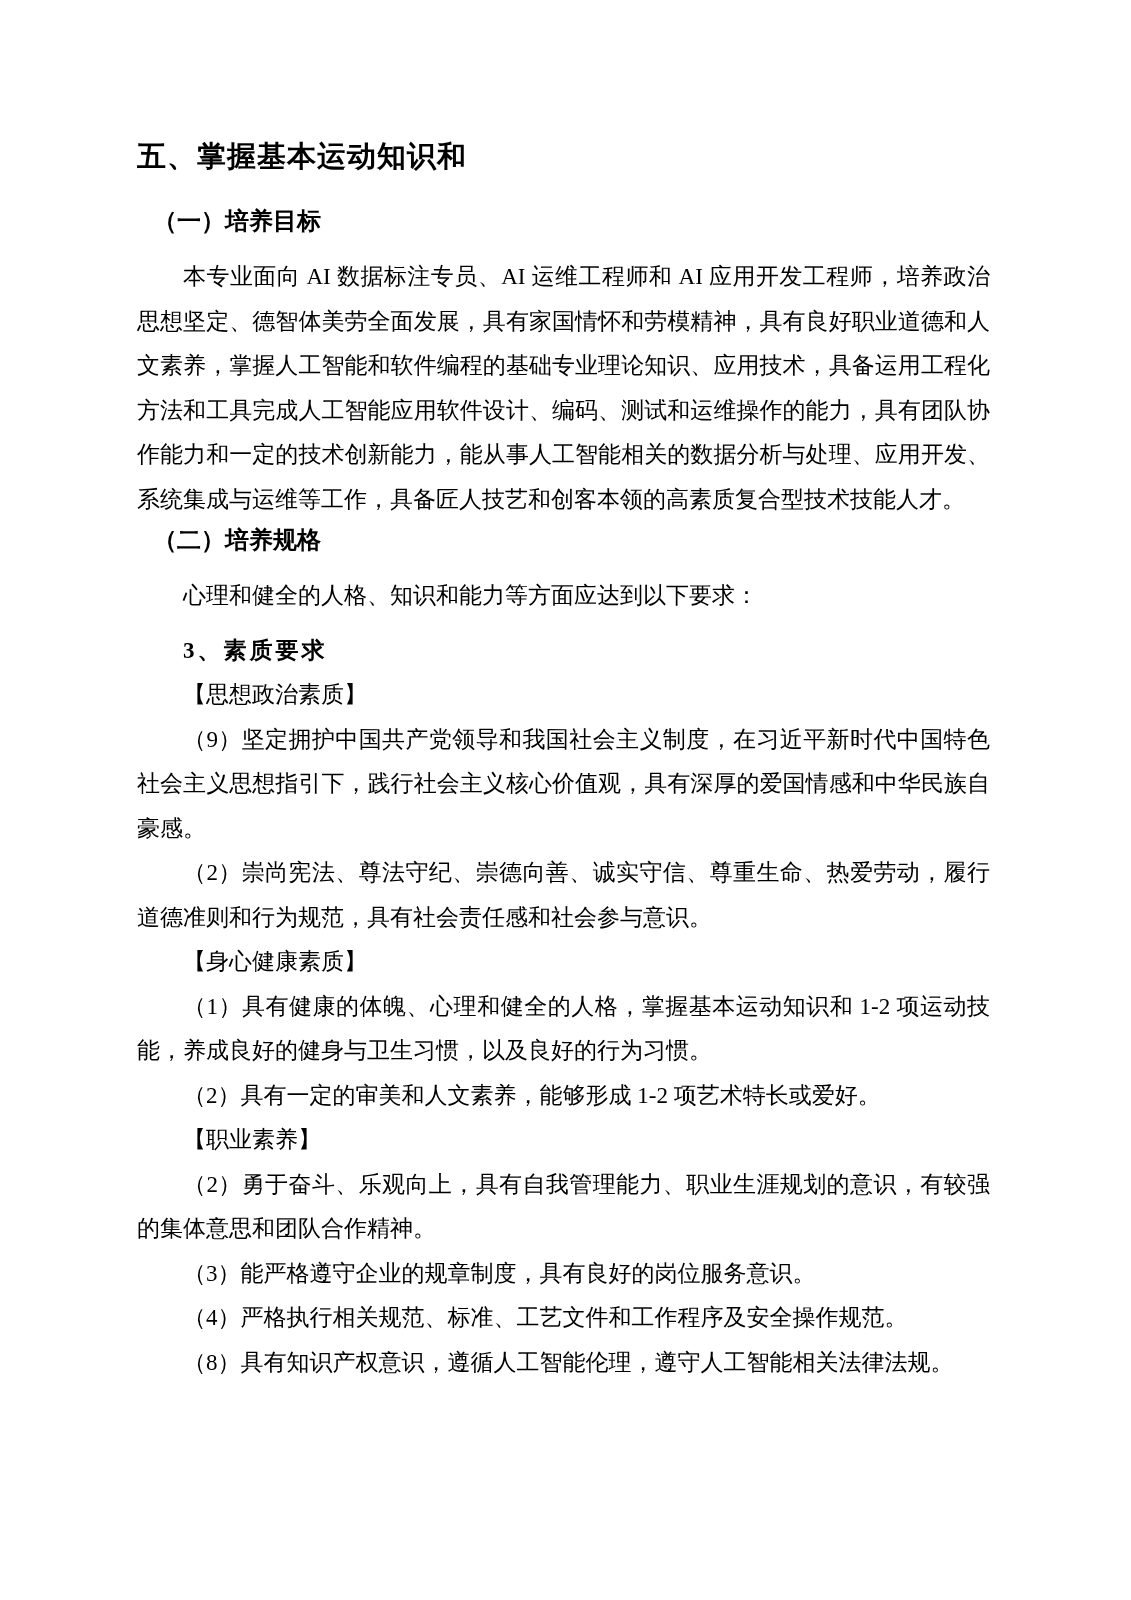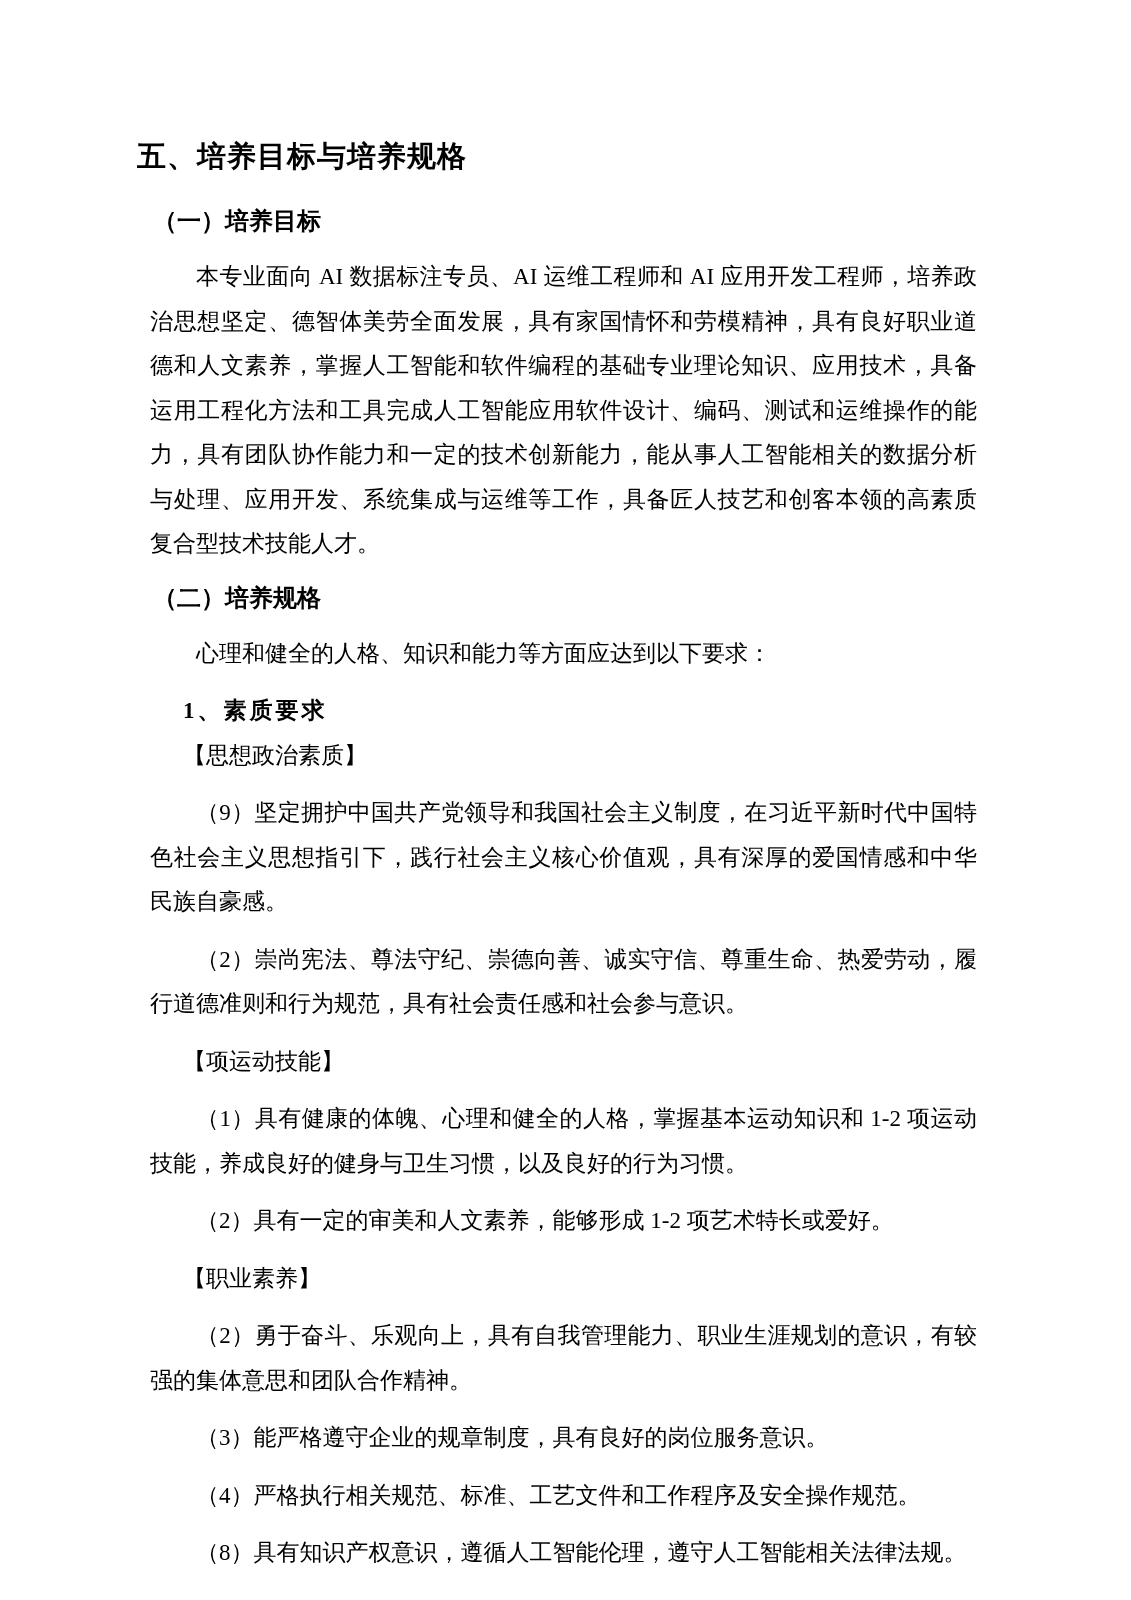--- a/index.html
+++ b/index.html
@@ -40,60 +40,60 @@
     font-weight: bold;
     font-size: 23px;
     line-height: 44.5px;
     margin: 10px 0 0 0;
     text-indent: 2em;
     letter-spacing: 3px;
   }
   p.body-para {
     font-size: 23px;
     line-height: 44.5px;
-    margin: 13px;
+    margin: 0;
     text-indent: 2em;
     text-align: justify;
     text-justify: inter-character;
   }
   p.intro-para {
     margin-top: 5px;
   }
   p.bracket-label {
     font-size: 23px;
     line-height: 44.5px;
     margin: 0;
     text-indent: 2em;
     text-align: left;
   }
 </style>
 </head>
 <body>
 
 <div class="page">
 
-  <div class="h1">五、培养目标与培养规格</div>
+  <div class="h1">五、掌握基本运动知识和</div>
 
   <div class="h2">（一）培养目标</div>
 
   <p class="body-para">本专业面向 AI 数据标注专员、AI 运维工程师和 AI 应用开发工程师，培养政治思想坚定、德智体美劳全面发展，具有家国情怀和劳模精神，具有良好职业道德和人文素养，掌握人工智能和软件编程的基础专业理论知识、应用技术，具备运用工程化方法和工具完成人工智能应用软件设计、编码、测试和运维操作的能力，具有团队协作能力和一定的技术创新能力，能从事人工智能相关的数据分析与处理、应用开发、系统集成与运维等工作，具备匠人技艺和创客本领的高素质复合型技术技能人才。</p>
 
   <div class="h2 second">（二）培养规格</div>
 
   <p class="body-para intro-para">心理和健全的人格、知识和能力等方面应达到以下要求：</p>
 
-  <div class="h3">1、素质要求</div>
+  <div class="h3">3、素质要求</div>
 
   <p class="bracket-label">【思想政治素质】</p>
 
   <p class="body-para">（9）坚定拥护中国共产党领导和我国社会主义制度，在习近平新时代中国特色社会主义思想指引下，践行社会主义核心价值观，具有深厚的爱国情感和中华民族自豪感。</p>
 
   <p class="body-para">（2）崇尚宪法、尊法守纪、崇德向善、诚实守信、尊重生命、热爱劳动，履行道德准则和行为规范，具有社会责任感和社会参与意识。</p>
 
-  <p class="bracket-label">【项运动技能】</p>
+  <p class="bracket-label">【身心健康素质】</p>
 
   <p class="body-para">（1）具有健康的体魄、心理和健全的人格，掌握基本运动知识和 1-2 项运动技能，养成良好的健身与卫生习惯，以及良好的行为习惯。</p>
 
   <p class="body-para">（2）具有一定的审美和人文素养，能够形成 1-2 项艺术特长或爱好。</p>
 
   <p class="bracket-label">【职业素养】</p>
 
 
   <p class="body-para">（2）勇于奋斗、乐观向上，具有自我管理能力、职业生涯规划的意识，有较强的集体意思和团队合作精神。</p>
 

